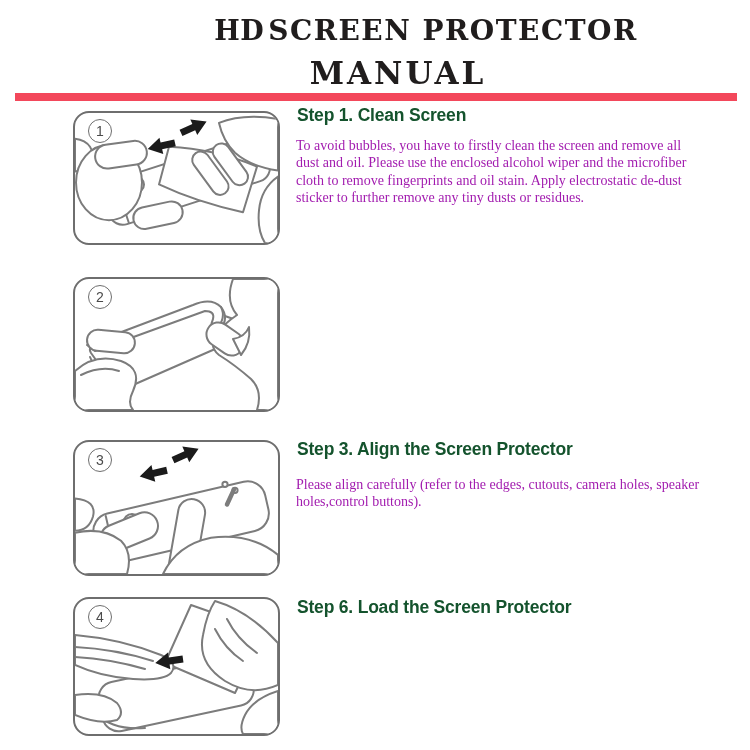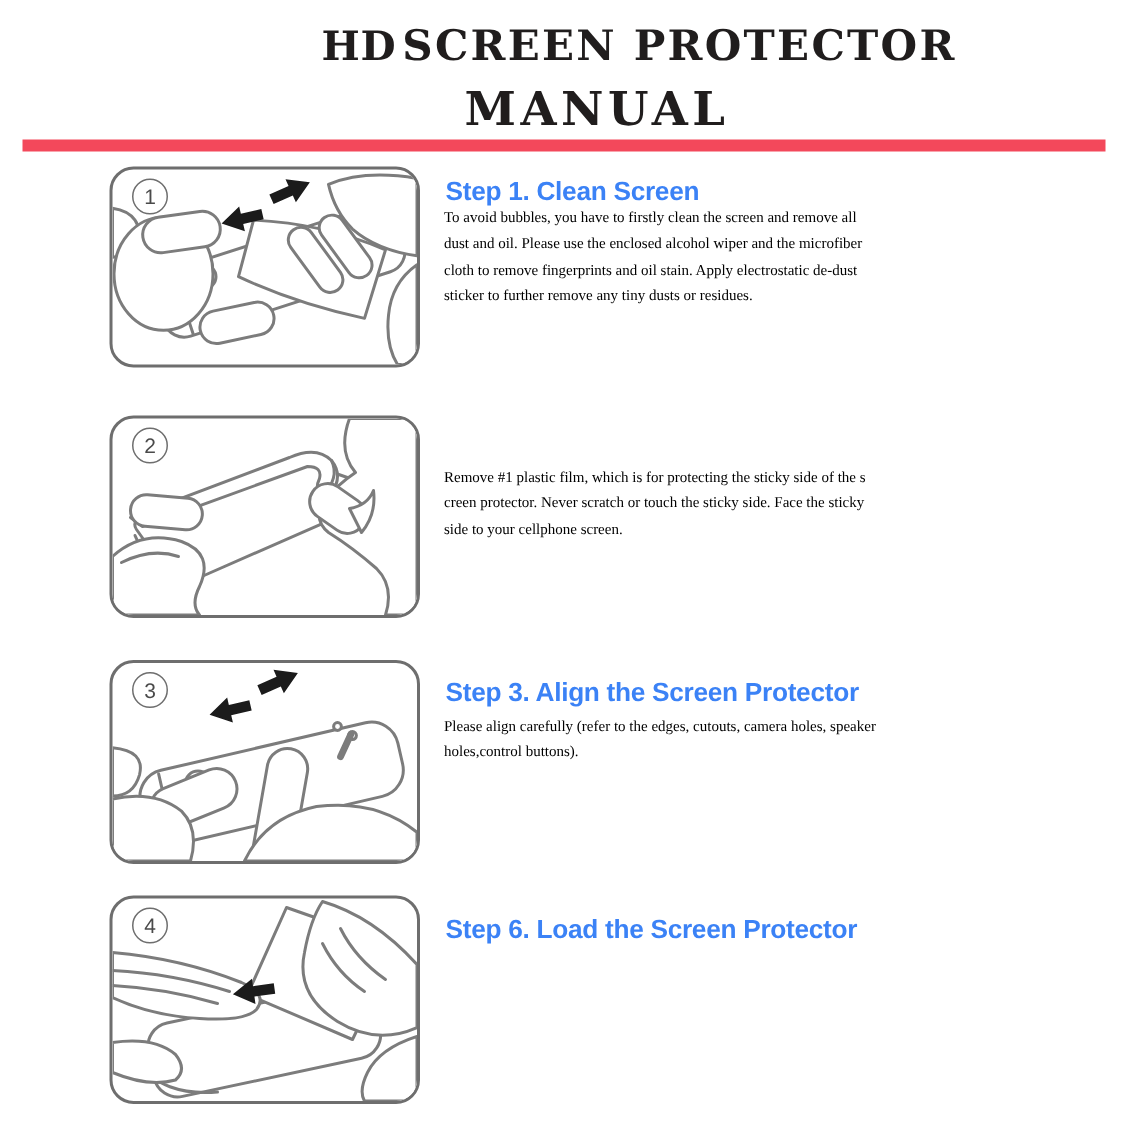--- a/index.html
+++ b/index.html
@@ -24,24 +24,24 @@
   .art{position:absolute;left:0;top:0;width:100%;height:100%;}
   .art path,.art rect,.art circle,.art line{fill:none;stroke:#7c7c7c;stroke-width:2;
         stroke-linecap:round;stroke-linejoin:round;}
   .art .w{fill:#ffffff;}
   .art .blk{fill:#1b1b1b;stroke:none;}
   .num-badge{position:absolute;left:13px;top:6px;width:22px;height:22px;background:#fff;
              border:1.6px solid #6e6e6e;border-radius:50%;z-index:3;
              font-size:14px;line-height:22px;text-align:center;color:#4a4a4a;}
 
   .step-heading{position:absolute;left:297px;width:445px;font-size:17.5px;font-weight:bold;
-                letter-spacing:-0.2px;color:#3b82f6;font-family:"Liberation Sans",sans-serif;margin-top:12px;}
+                letter-spacing:-0.2px;color:#14532d;font-family:"Liberation Sans",sans-serif;}
   .h1{top:105px}.h2{top:276px}.h3{top:439px}.h4{top:597px}
-  .step-body{position:absolute;left:296px;width:450px;font-size:10px;line-height:17.3px;
-             color:#000000;font-family:"Liberation Serif",serif;white-space:pre;}
+  .step-body{position:absolute;left:296px;width:450px;font-size:14px;line-height:17.3px;
+             color:#a21caf;font-family:"Liberation Serif",serif;white-space:pre;}
   .b1{top:137px}.b2{top:310px}.b3{top:476px}.b4{top:627px}
 </style>
 </head>
 <body>
 
 <div class="page">
 
   <div class="title-line t1"><span class="hd">HD</span><span>SCREEN PROTECTOR</span></div>
   <div class="title-line t2">MANUAL</div>
   <div class="divider"></div>
@@ -91,23 +91,20 @@
 
       <path class="w" d="M158,0 Q150,22 162,36 Q150,44 140,56 Q134,68 144,76 Q160,86 176,100 Q188,112 182,131 L203,131 L203,0 Z"></path>
       <rect class="w" x="130" y="48" width="40" height="24" rx="12" transform="rotate(35 150 60)"></rect>
       <path class="w" d="M166,76 Q176,64 174,48 Q170,58 158,60 Z"></path>
 
       <rect class="w" x="12" y="52" width="48" height="21" rx="10.5" transform="rotate(5 36 62)"></rect>
       <path class="w" d="M0,92 Q20,74 46,82 Q68,90 58,112 Q52,124 58,131 L0,131 Z"></path>
       <path d="M6,96 Q26,86 44,92"></path>
     </svg>
   </div>
-  <div class="step-body b2">Remove #1 plastic film, which is for protecting the sticky side of the s
-creen protector. Never scratch or touch the sticky side. Face the sticky
-side to your cellphone screen.</div>
 
   <div class="illus-box box3">
     <div class="num-badge">3</div>
     <svg class="art" viewBox="0 0 203 131" preserveAspectRatio="none">
 
       <g transform="rotate(-13 100 80)">
         <rect class="w" x="18" y="56" width="176" height="50" rx="18"></rect>
         <line x1="34" y1="58" x2="34" y2="104"></line>
       </g>
       <circle class="w" cx="57" cy="80" r="8.5"></circle>

